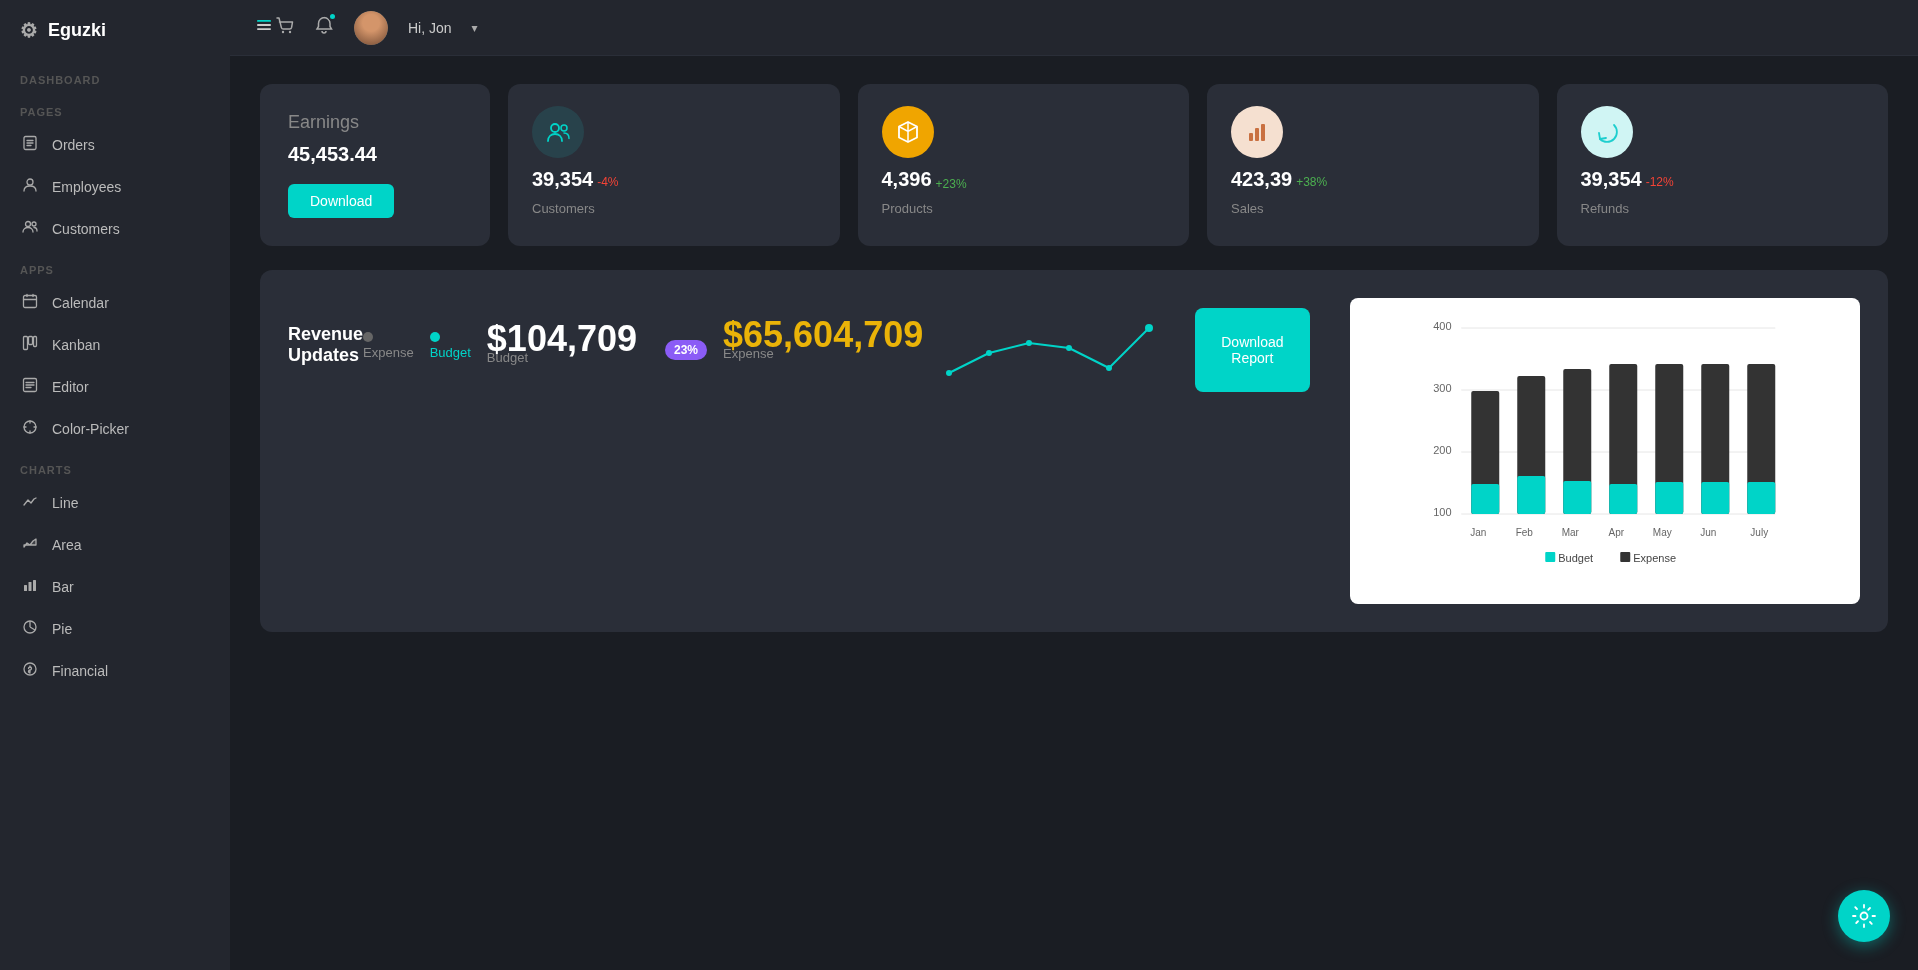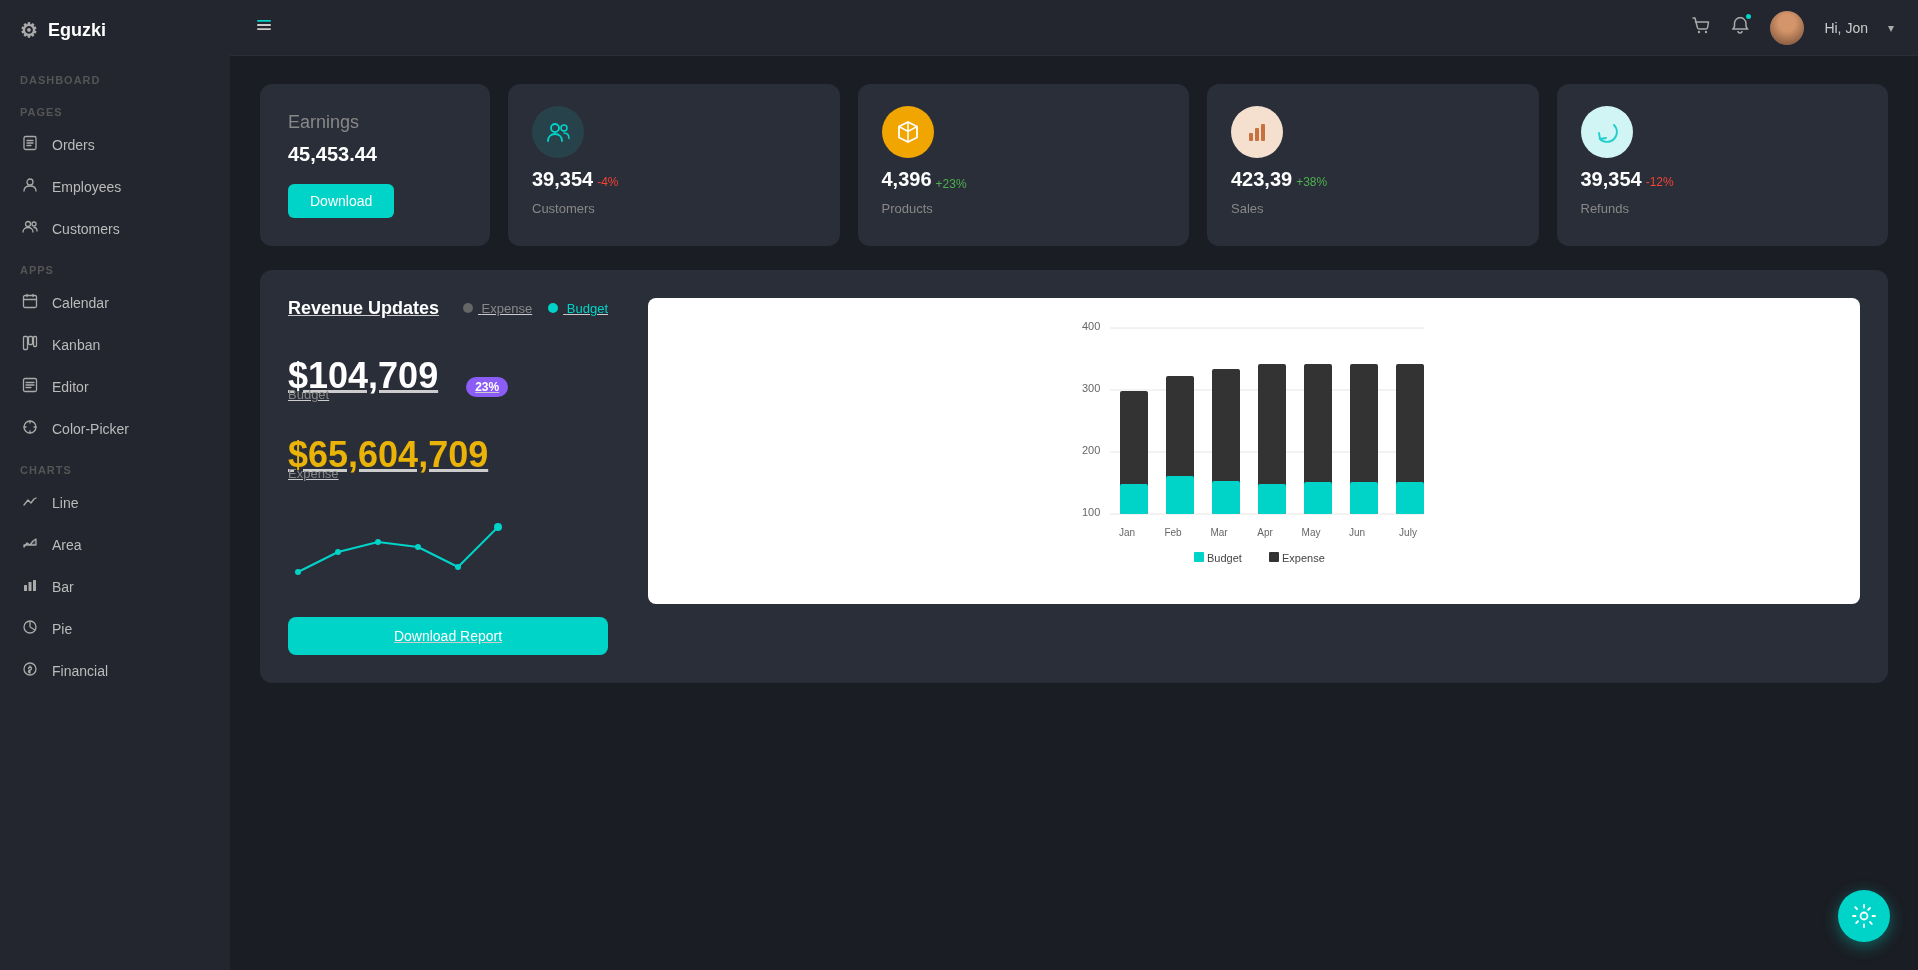--- a/index.html
+++ b/index.html
@@ -51,21 +51,21 @@
       flex-direction: column;
       overflow: hidden;
     }
 
     
     .topbar {
       height: 56px;
       background: #23262e;
       display: flex;
       align-items: center;
-      justify-content: space-between;
+      justify-content: flex-start;
       padding: 0 24px;
       border-bottom: 1px solid #2a2e38;
     }
     .topbar-left { display: flex; align-items: center; gap: 14px; }
     .topbar-right { display: flex; align-items: center; gap: 20px; }
     .topbar-icon { color: #aaa; font-size: 18px; cursor: pointer; }
     .avatar {
       width: 34px; height: 34px; border-radius: 50%;
       background: #666;
       display: flex; align-items: center; justify-content: center;
@@ -144,21 +144,21 @@
 
     
     .revenue-card {
       background: #2a2e38;
       border-radius: 12px;
       padding: 28px;
       display: flex;
       gap: 40px;
       align-items: flex-start;
     }
-    .revenue-left { flex: 0 0 320px; display: flex; flex-direction: column; gap: 16px; text-decoration: underline; }
+    .revenue-left { flex: 0 0 320px; display: flex; flex-direction: row; gap: 16px; }
     .revenue-right { flex: 1; min-width: 280px; }
 
     .revenue-header {
       display: flex; align-items: center; justify-content: space-between;
     }
     .revenue-title { color: #fff; font-size: 18px; font-weight: 600; }
     .revenue-legend { display: flex; align-items: center; gap: 16px; font-size: 13px; color: #888; }
     .legend-dot { width: 10px; height: 10px; border-radius: 50%; display: inline-block; margin-right: 5px; }
     .legend-dot.expense { background: #666; }
     .legend-dot.budget { background: #00d4c8; }

